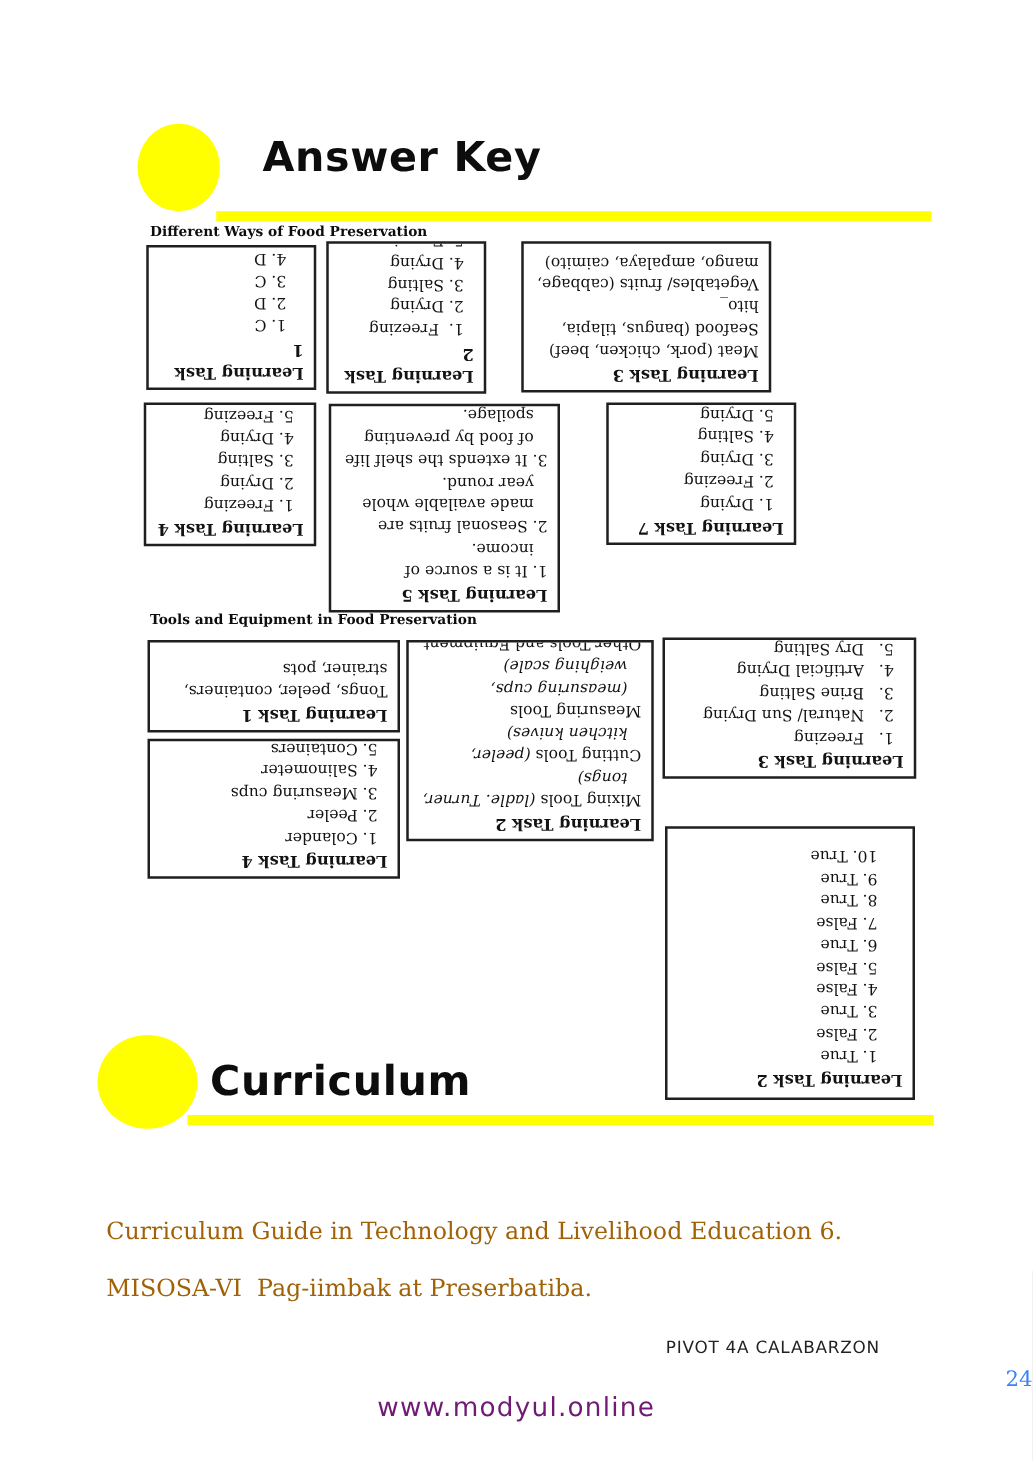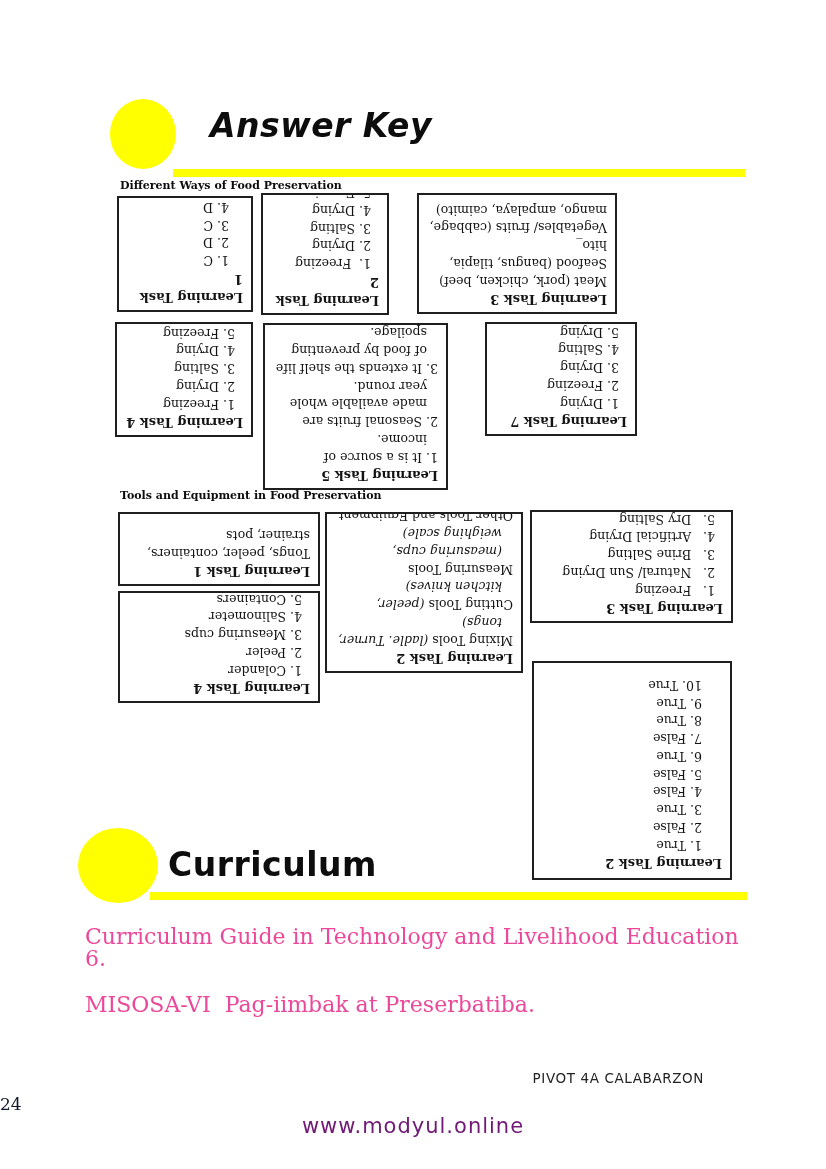--- a/index.html
+++ b/index.html
@@ -18,35 +18,35 @@
   .flip{position:absolute;left:0;top:0;right:0;bottom:0;transform:rotate(180deg);
         padding:4px 8px;box-sizing:border-box;font-size:12.5px;line-height:1.42;color:#131313;}
   .bt{font-weight:bold;font-size:13px;}
   .line{white-space:pre-wrap;}
   .hang{padding-left:11px;text-indent:-11px;}
   .ind8{padding-left:8px;}
   .ind14{padding-left:14px;}
   .ind20{padding-left:20px;}
   .it{font-style:italic;}
   
-  .refs{position:absolute;left:85px;top:926px;width:660px;font-size:22px;color:#ec4899;}
+  .refs{position:absolute;left:85px;top:974px;width:660px;font-size:19px;color:#a16207;}
   .refs .ref-entry{margin-bottom:24px;line-height:22px;white-space:pre-wrap;}
   .pivot{position:absolute;right:122px;top:1070px;font-family:"DejaVu Sans",sans-serif;
          font-size:13.5px;letter-spacing:0.6px;color:#222;}
-  .pagenum{position:absolute;left:0;top:1094px;width:100%;text-align:left;font-size:17px;color:#0f172a;}
+  .pagenum{position:absolute;left:0;top:1094px;width:100%;text-align:right;font-size:17px;color:#3b82f6;}
   .watermark{position:absolute;left:0;top:1114px;width:100%;text-align:center;
              font-family:"DejaVu Sans",sans-serif;font-size:21px;letter-spacing:1px;color:#701a75;}
 </style>
 </head>
 <body>
 
 <div class="page">
 
   <div class="bullet" style="left:110px;top:99px;width:66px;height:70px;"></div>
-  <div class="big-title" style="left:210px;top:106px;font-style:italic;">Answer Key</div>
+  <div class="big-title" style="left:210px;top:106px;">Answer Key</div>
   <div class="ybar" style="left:173px;top:169px;width:572px;height:8px;"></div>
 
   <div class="shead" style="left:120px;top:179px;">Different Ways of Food Preservation</div>
 
   <div class="box" style="left:117px;top:196px;width:136px;height:116px;">
     <div class="flip">
       <div class="bt">Learning Task 1</div>
       <div class="ind14">
           <div class="line">1. C</div>
           <div class="line">2. D</div>

